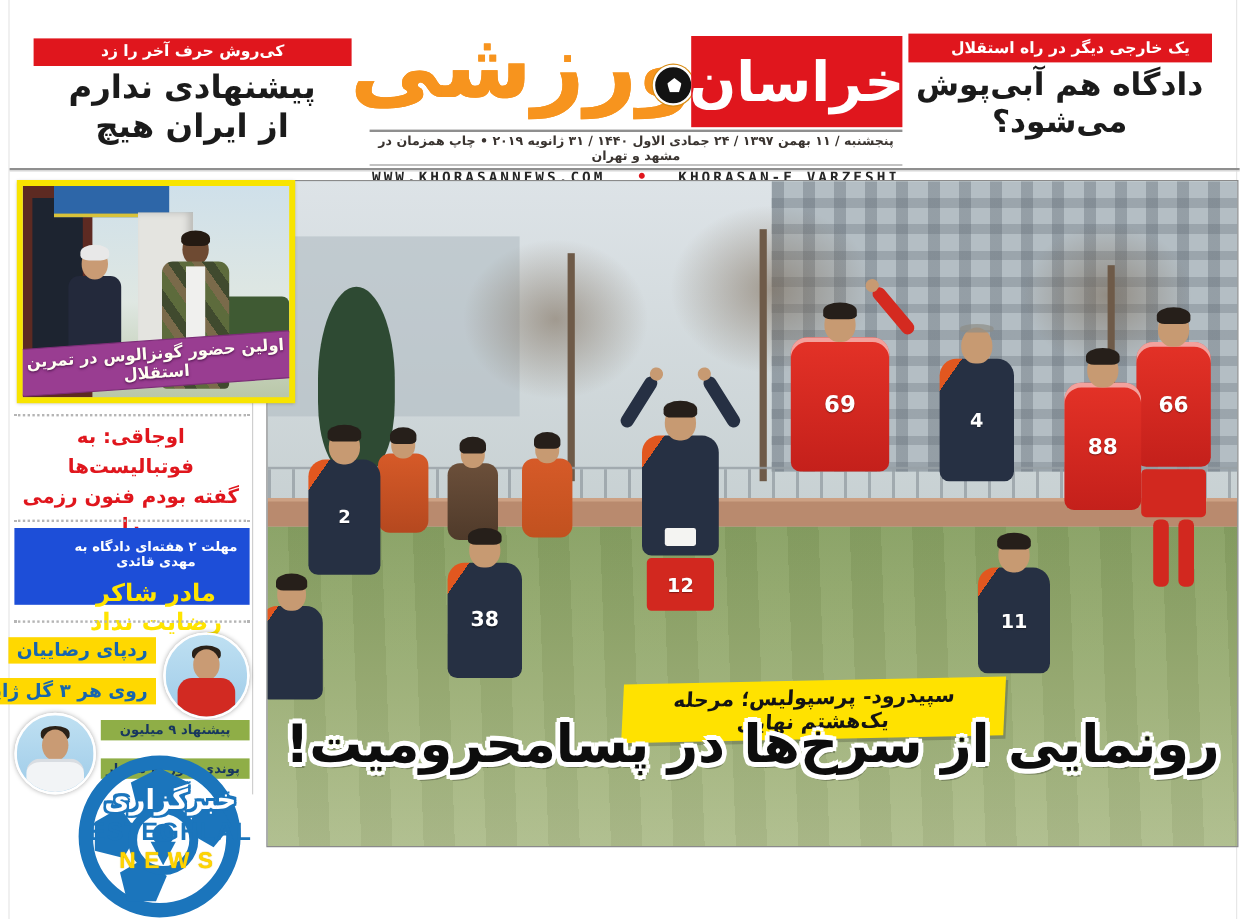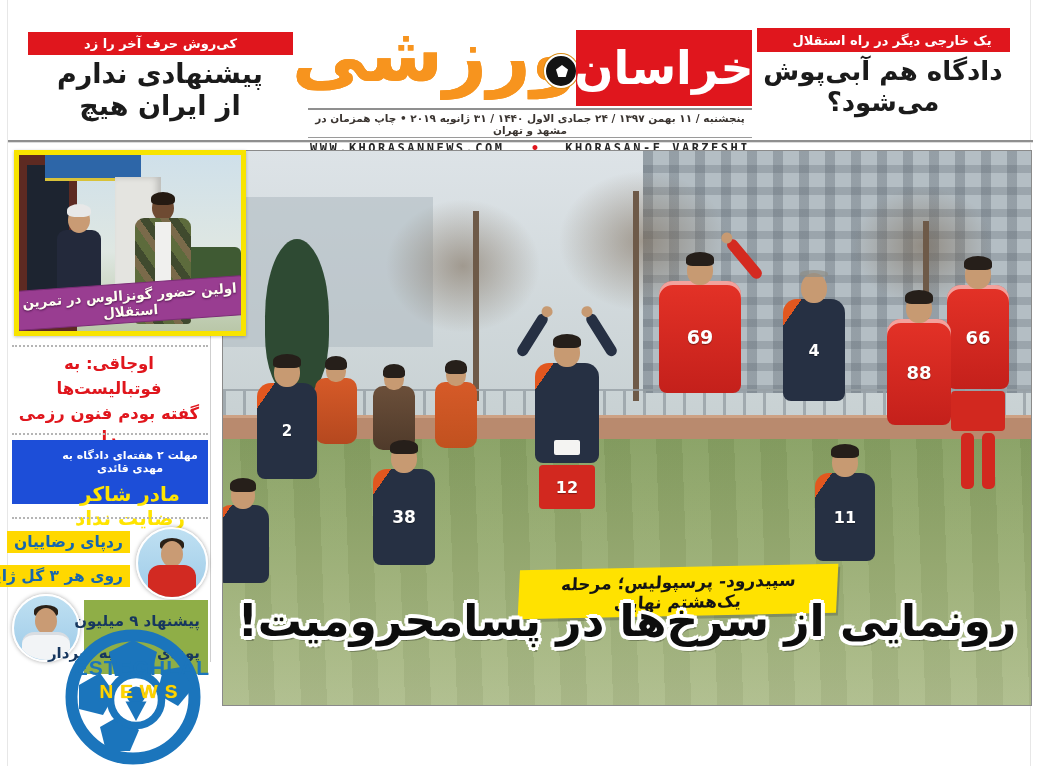--- a/index.html
+++ b/index.html
@@ -63,21 +63,21 @@
   .g-photo { left:0; top:-6px; width:68px; height:68px; }
   .cp-head { position:absolute; left:50%; transform:translateX(-50%); top:12px; width:22px; height:26px; border-radius:50%; background:#c99b74; }
   .cp-hair { position:absolute; left:50%; transform:translateX(-50%); top:9px; width:24px; height:12px; border-radius:50% 50% 30% 30%; background:#2a2118; }
   .cp-shirt { position:absolute; left:50%; transform:translateX(-50%); top:36px; width:48px; height:40px; border-radius:12px 12px 0 0; }
   .shirt-red { background:#d22a22; }
   .shirt-white { background:#f2f4f6; border-top:3px solid #d9dde2; }
   .hl-line { position:absolute; right:78px; background:#ffd800; color:#1766ae; font-weight:bold; font-size:15.5px; padding:2px 7px; white-space:nowrap; }
   .y-line1 { top:6px; }
   .y-line2 { top:40px; }
   .g-story { position:absolute; left:12px; top:600px; width:196px; height:66px; }
-  .g-line { position:absolute; left:72px; right:0; background:#8fae47; color:#17375e; font-weight:bold; font-size:15px; padding:12px 8px; text-align:center; white-space:nowrap; }
+  .g-line { position:absolute; left:72px; right:0; background:#8fae47; color:#17375e; font-weight:bold; font-size:11px; padding:2px 8px; text-align:center; white-space:nowrap; }
   .g-line1 { top:0; }
   .g-line2 { top:32px; }
 
   .agency-logo { position:absolute; left:2px; top:628px; width:212px; height:138px; z-index:7; }
   .logo-text { position:absolute; right:4px; top:26px; text-align:center; direction:ltr; }
   .lt-fa { color:#ffffff; font-weight:bold; font-size:23px; text-shadow:-2px -2px 0 #1b75bc,2px -2px 0 #1b75bc,-2px 2px 0 #1b75bc,2px 2px 0 #1b75bc,0 -2px 0 #1b75bc,0 2px 0 #1b75bc,-2px 0 0 #1b75bc,2px 0 0 #1b75bc; }
   .lt-en { color:#1b75bc; font-weight:bold; font-size:21px; letter-spacing:1px; margin-top:2px; font-family:"Liberation Sans","DejaVu Sans",sans-serif; }
   .lt-news { color:#ffd400; font-weight:bold; font-size:19px; letter-spacing:7px; margin-top:1px; text-shadow:0 0 1px #caa400; font-family:"Liberation Sans","DejaVu Sans",sans-serif; }
 
   
@@ -216,20 +216,21 @@
       <circle cx="46" cy="46" r="41" fill="none" stroke="#1b75bc" stroke-width="8"></circle>
       <polygon points="46,8 62,16 58,32 34,32 30,16" fill="#1b75bc"></polygon>
       <polygon points="10,38 24,30 34,44 26,58 10,54" fill="#1b75bc"></polygon>
       <polygon points="28,82 24,66 38,58 50,68 44,82" fill="#1b75bc"></polygon>
       <polygon points="78,26 86,40 76,52 62,44 66,28" fill="#1b75bc"></polygon>
       <circle cx="48" cy="48" r="17" fill="#ffffff" stroke="#1b75bc" stroke-width="5"></circle>
       <circle cx="48" cy="45" r="6" fill="#1b75bc"></circle>
       <polygon points="41,49 55,49 48,62" fill="#1b75bc"></polygon>
     </svg>
     <div class="logo-text">
+      <div class="lt-fa">خبرگزاری</div>
       <div class="lt-en">ESTEGHLAL</div>
       <div class="lt-news">NEWS</div>
     </div>
   </div>
 
   <div class="photo">
     <div class="sky"></div>
     <div class="bldg windows" style="left:420px;top:0;width:390px;height:242px"></div>
     <div class="bldg" style="left:0;top:46px;width:210px;height:150px;opacity:.65"></div>
     <div class="canopy" style="left:130px;top:20px;width:220px;height:190px"></div>

